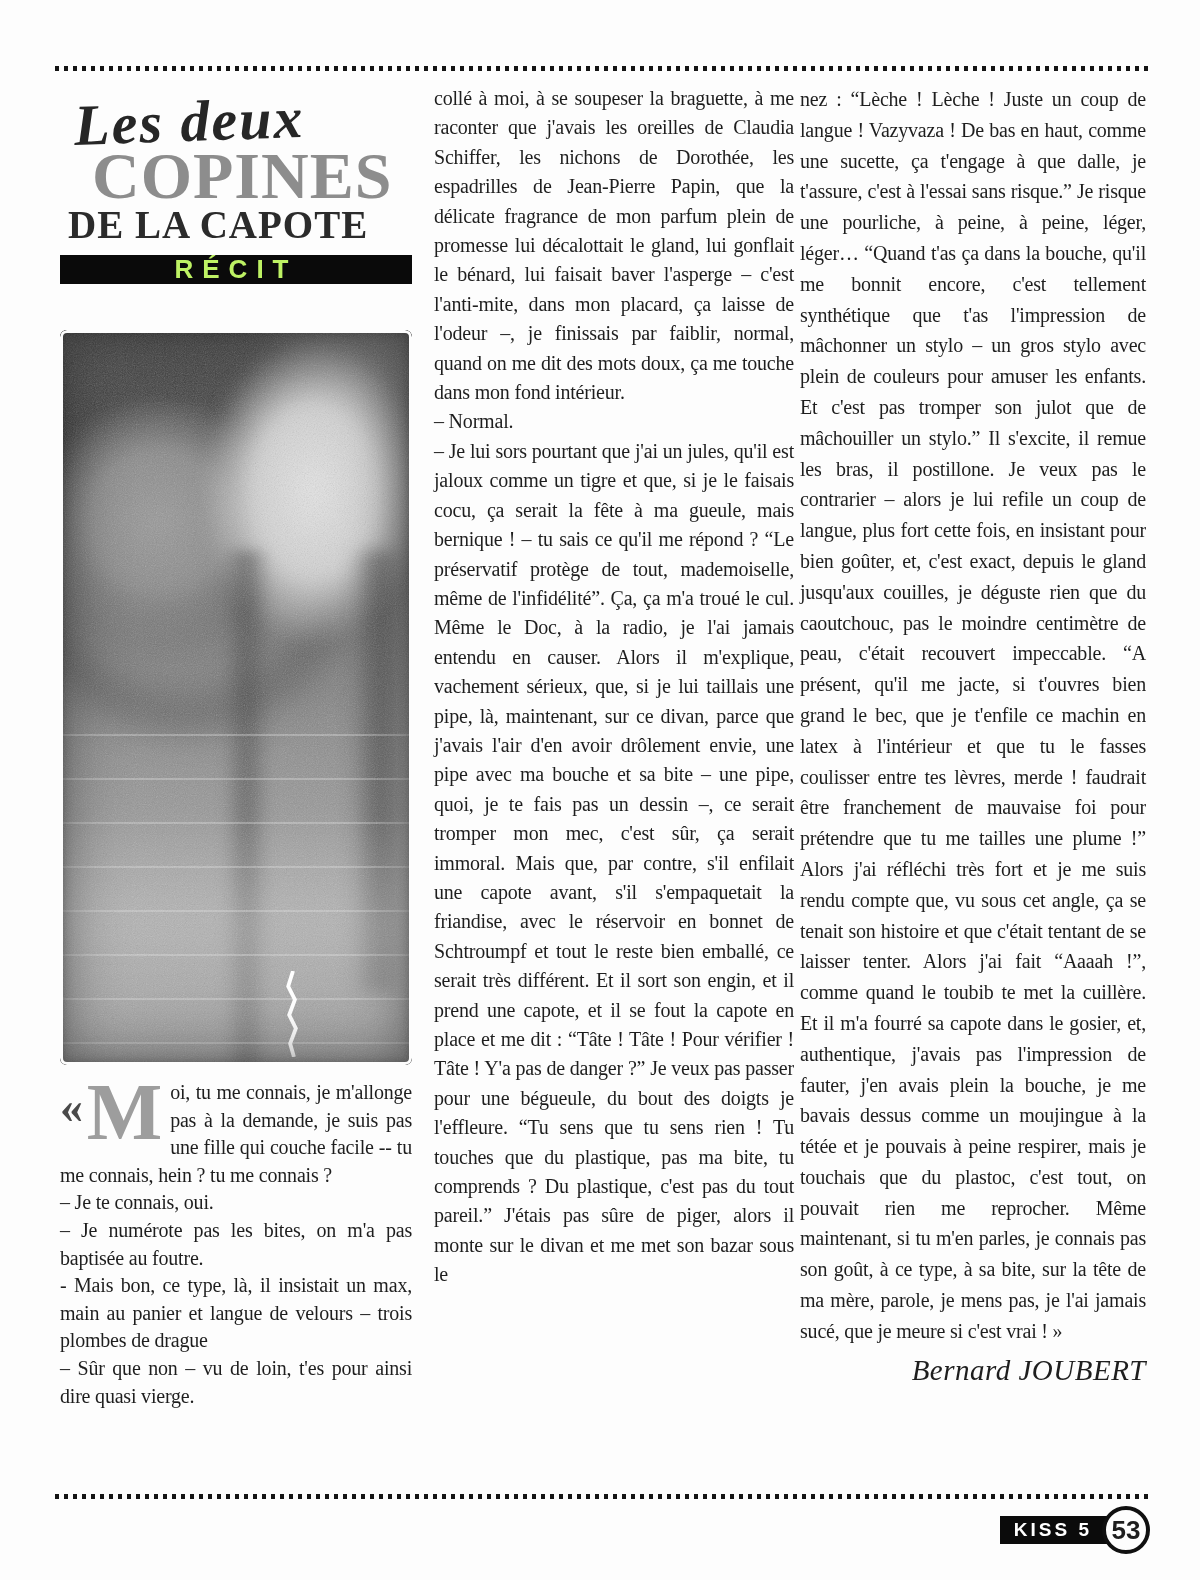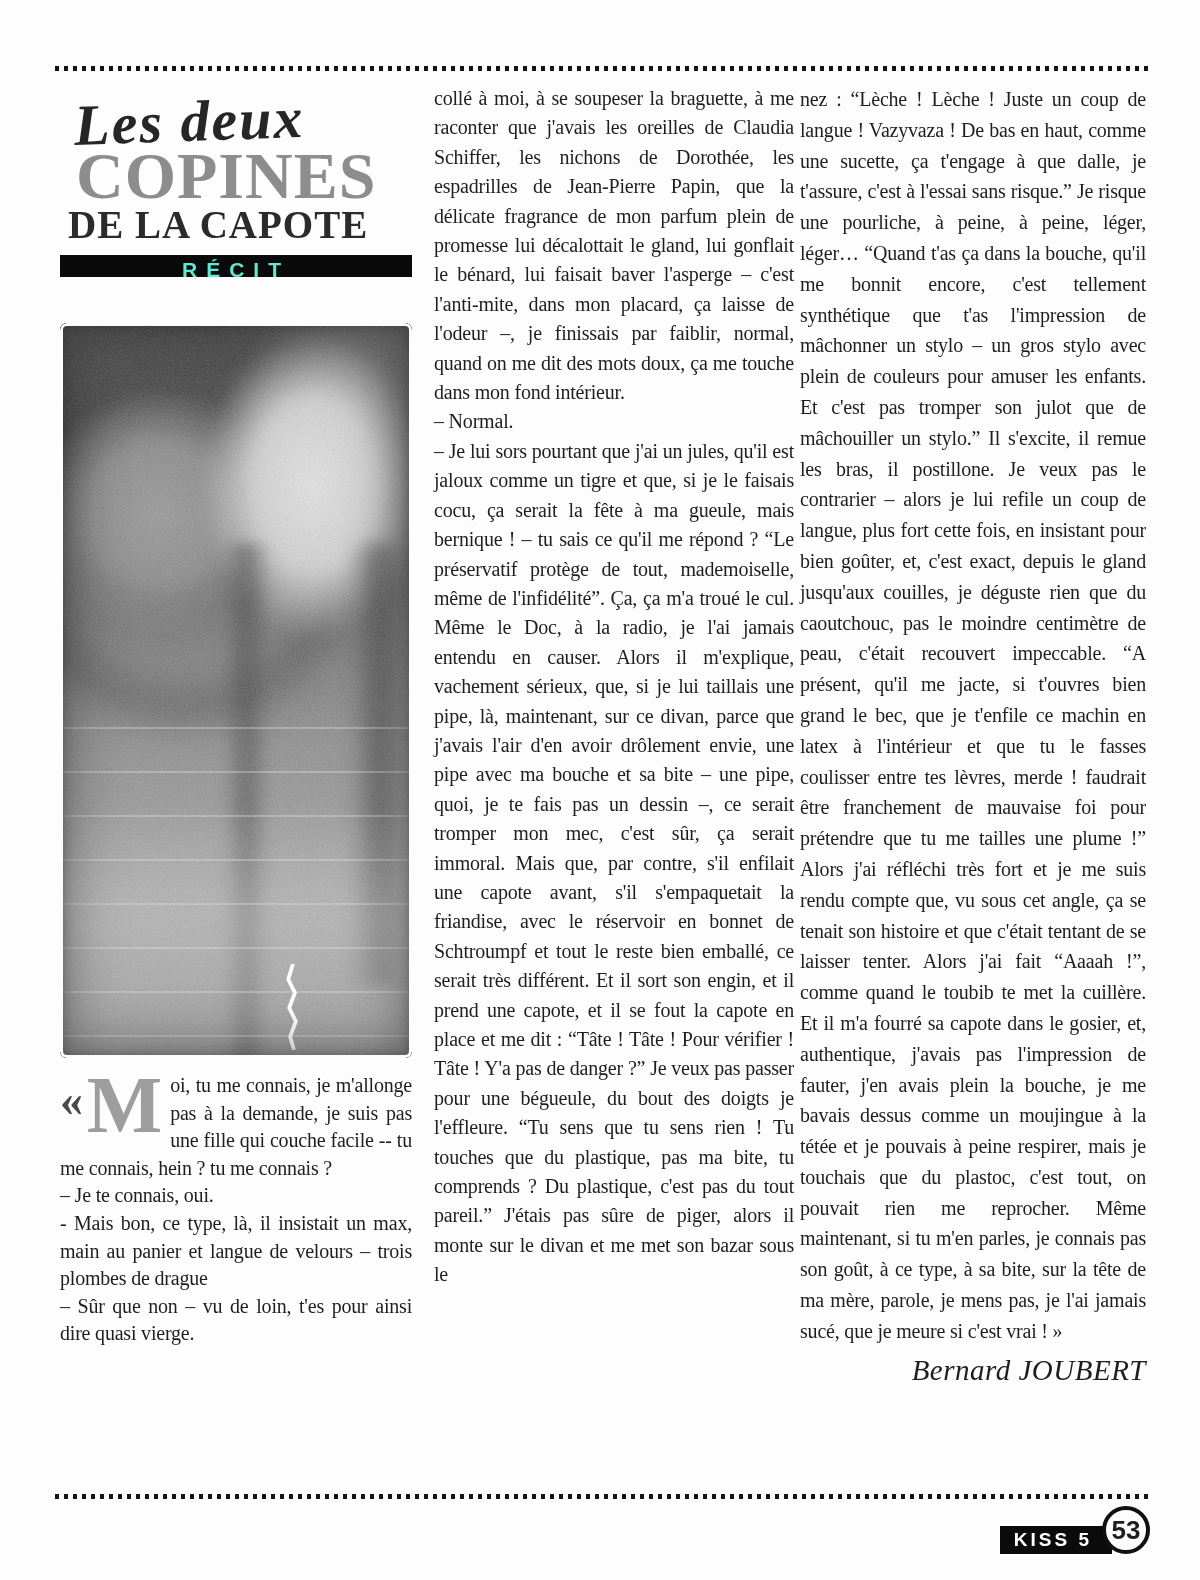--- a/index.html
+++ b/index.html
@@ -18,26 +18,26 @@
   .col{position:absolute;top:84px;text-align:justify;hyphens:none;}
   .col p{margin:0;}
   .col1{left:60px;width:352px;top:80px;text-align:justify;}
   .col2{left:434px;width:360px;font-size:20px;line-height:29.4px;letter-spacing:-0.2px;}
   .col3{left:800px;width:346px;font-size:20px;line-height:30.8px;letter-spacing:-0.2px;}
 
   
   .title-script{font-size:58px;font-weight:bold;font-style:italic;color:#262626;
     margin:6px 0 0 14px;letter-spacing:2px;transform:rotate(-2deg);}
   .title-main{font-size:66px;font-weight:bold;color:#8d8d8d;line-height:58px;
-    margin:-6px 0 0 16px;letter-spacing:1px;}
+    margin:-6px 0 0 32px;letter-spacing:1px;}
   .title-sub{font-size:39px;font-weight:bold;color:#2b2b2b;line-height:40px;letter-spacing:1px;}
   .title-sub.s1{margin:16px 0 0 42px;}
   .title-sub.s2{margin:0 0 0 8px;}
-  .recit-bar{margin-top:10px;height:22px;background:#0a0a0a;color:#5eead4;
-    font-family:"Liberation Sans", sans-serif;font-weight:bold;font-size:21px;
+  .recit-bar{margin-top:10px;height:29px;background:#0a0a0a;color:#bef264;
+    font-family:"Liberation Sans", sans-serif;font-weight:bold;font-size:26px;
     letter-spacing:9px;text-align:center;line-height:29px;}
 
   
   .photo{position:relative;margin-top:46px;width:352px;height:735px;overflow:hidden;
     border-radius:7px;background:#8e8e8e;}
   .photo > div{position:absolute;}
   .ph-base{inset:0;background:linear-gradient(180deg,#636363 0%,#6e6e6e 35%,#8f8f8f 58%,#a5a5a5 78%,#9b9b9b 100%);}
   .ph-dark-tl{left:-12%;top:-8%;width:85%;height:45%;border-radius:50%;
     background:#454545;filter:blur(26px);}
   .ph-blob-left{left:-8%;top:9%;width:72%;height:34%;border-radius:50%;
@@ -66,21 +66,21 @@
 
   
   .col1-text{margin-top:14px;font-size:20px;line-height:27.6px;letter-spacing:-0.2px;text-align:justify;}
   .col1-text p{margin:0;}
   .opening-quote{float:left;font-size:46px;line-height:50px;color:#4a4a4a;margin:4px 4px 0 0;font-weight:bold;}
   .dropcap{float:left;font-size:80px;line-height:58px;color:#9d9d9d;font-weight:bold;
     margin:4px 8px 0 0;}
 
   
   .byline{margin-top:8px;text-align:right;font-weight:normal;font-style:italic;font-size:29px;letter-spacing:.5px;}
-  .footer{position:absolute;top:1506px;right:50px;display:flex;align-items:flex-end;}
+  .footer{position:absolute;top:1506px;right:50px;display:flex;align-items:center;}
   .kiss-badge{background:#0b0b0b;color:#ffffff;font-family:"Liberation Sans", sans-serif;
     font-weight:bold;font-size:19px;letter-spacing:3px;padding:3px 20px 3px 14px;height:22px;line-height:22px;}
   .page-circle{width:40px;height:40px;border:4px solid #101010;border-radius:50%;background:#fdfdfd;
     display:flex;align-items:center;justify-content:center;
     font-family:"Liberation Sans", sans-serif;font-weight:bold;font-size:26px;margin-left:-10px;z-index:2;}
 </style>
 </head>
 <body>
 
 <div class="page">
@@ -115,20 +115,21 @@
       </svg>
       <div class="ph-vignette"></div>
       <div class="photo-frame"></div>
     </div>
 
     <div class="col1-text">
       <p>
         <span class="opening-quote">«</span><span class="dropcap">M</span><span>oi, tu me connais, je m'allonge pas à la demande, je suis pas une fille qui couche facile -- tu me connais, hein ? tu me connais ?</span>
       </p>
       <p>– Je te connais, oui.</p>
+      <p>– Je numérote pas les bites, on m'a pas baptisée au foutre.</p>
       <p>- Mais bon, ce type, là, il insistait un max, main au panier et langue de velours – trois plombes de drague</p>
       <p>– Sûr que non – vu de loin, t'es pour ainsi dire quasi vierge.</p>
     </div>
   </div>
 
   <div class="col col2">
     <p>collé à moi, à se soupeser la braguette, à me raconter que j'avais les oreilles de Claudia Schiffer, les nichons de Dorothée, les espadrilles de Jean-Pierre Papin, que la délicate fragrance de mon parfum plein de promesse lui décalottait le gland, lui gonflait le bénard, lui faisait baver l'asperge – c'est l'anti-mite, dans mon placard, ça laisse de l'odeur –, je finissais par faiblir, normal, quand on me dit des mots doux, ça me touche dans mon fond intérieur.</p>
     <p>– Normal.</p>
     <p>– Je lui sors pourtant que j'ai un jules, qu'il est jaloux comme un tigre et que, si je le faisais cocu, ça serait la fête à ma gueule, mais bernique ! – tu sais ce qu'il me répond ? “Le préservatif protège de tout, mademoiselle, même de l'infidélité”. Ça, ça m'a troué le cul. Même le Doc, à la radio, je l'ai jamais entendu en causer. Alors il m'explique, vachement sérieux, que, si je lui taillais une pipe, là, maintenant, sur ce divan, parce que j'avais l'air d'en avoir drôlement envie, une pipe avec ma bouche et sa bite – une pipe, quoi, je te fais pas un dessin –, ce serait tromper mon mec, c'est sûr, ça serait immoral. Mais que, par contre, s'il enfilait une capote avant, s'il s'empaquetait la friandise, avec le réservoir en bonnet de Schtroumpf et tout le reste bien emballé, ce serait très différent. Et il sort son engin, et il prend une capote, et il se fout la capote en place et me dit : “Tâte ! Tâte ! Pour vérifier ! Tâte ! Y'a pas de danger ?” Je veux pas passer pour une bégueule, du bout des doigts je l'effleure. “Tu sens que tu sens rien ! Tu touches que du plastique, pas ma bite, tu comprends ? Du plastique, c'est pas du tout pareil.” J'étais pas sûre de piger, alors il monte sur le divan et me met son bazar sous le</p>
   </div>

